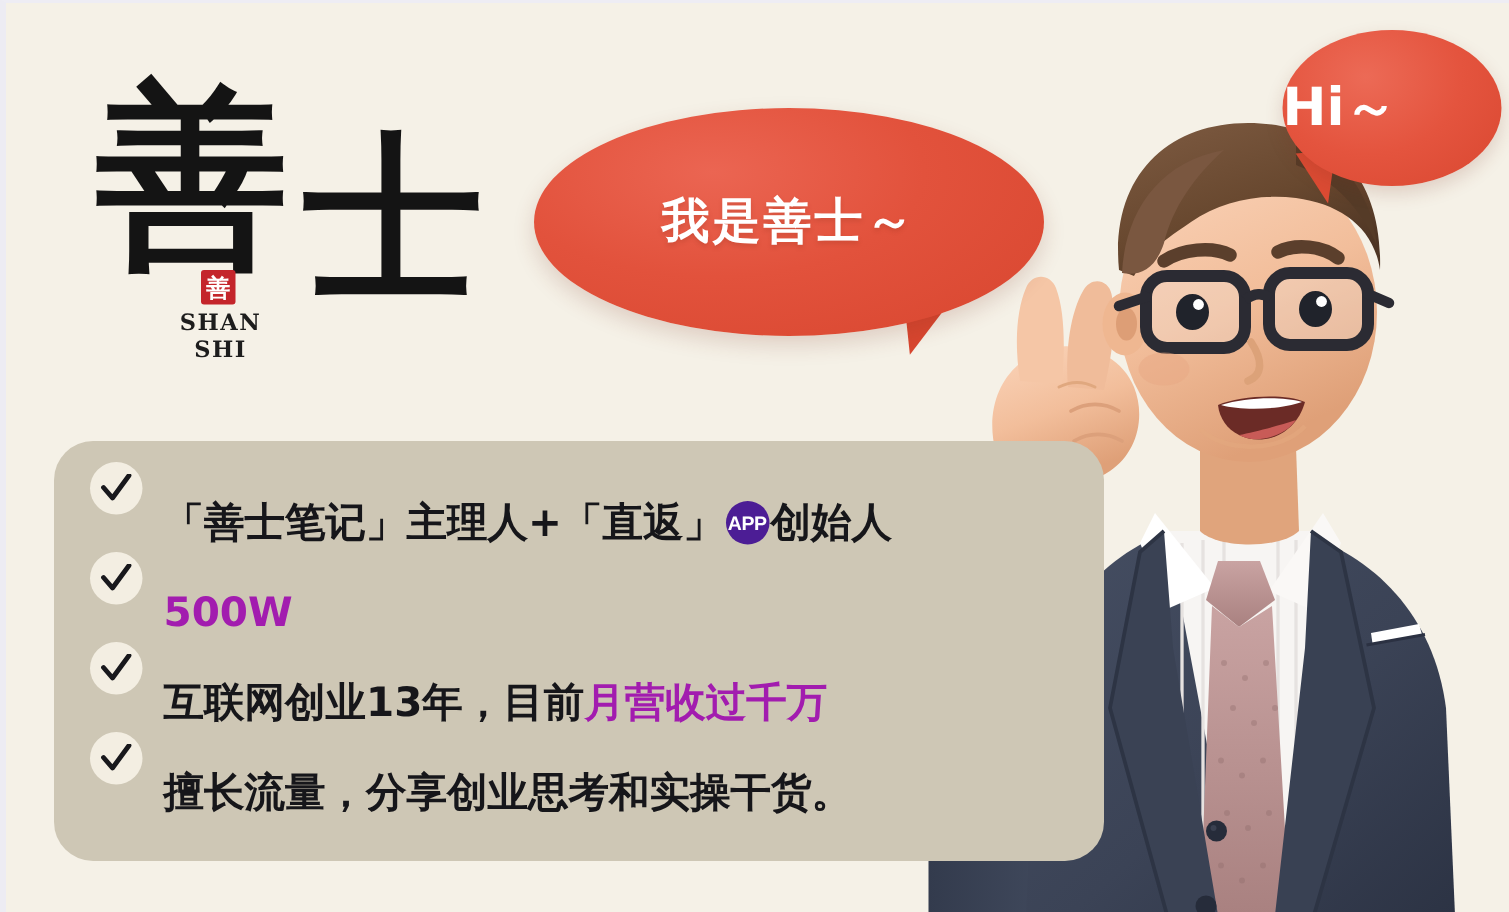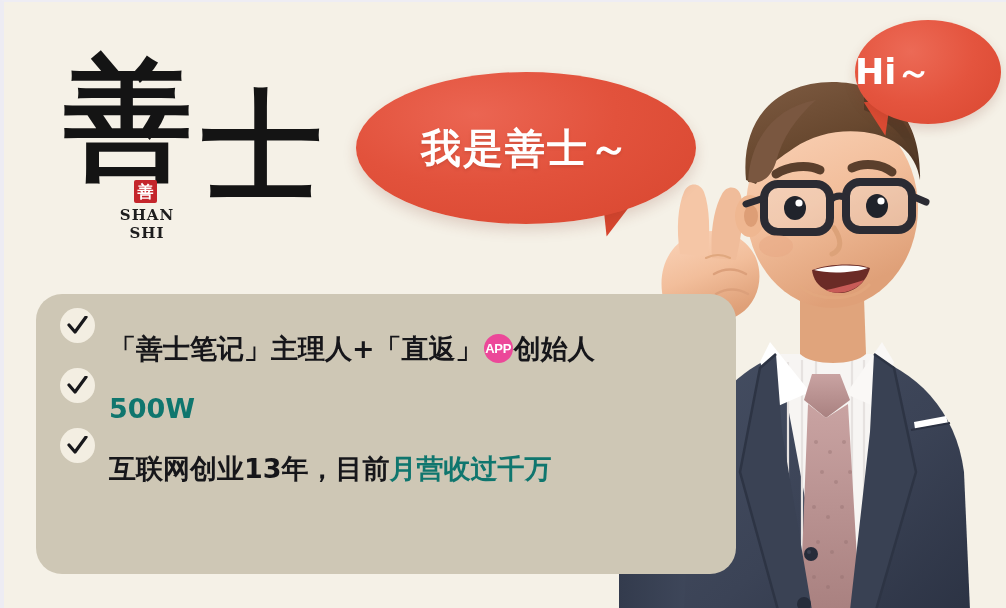--- a/index.html
+++ b/index.html
@@ -54,39 +54,39 @@
     flex:0 0 auto;width:35px;height:35px;border-radius:50%;
     background:#F3EEE2;position:relative;margin-right:14px;
   }
   .check svg{position:absolute;left:7px;top:8px;}
   .btext{
     font-family:"DejaVu Sans","Liberation Sans",sans-serif;
     font-size:27px;font-weight:700;color:#16161a;
     letter-spacing:0px;white-space:nowrap;line-height:1;
     display:flex;align-items:center;margin-top:46px;
   }
-  .hl{color:#0f766e;}
+  .hl{color:#a21caf;}
   .appbadge{
     display:inline-flex;align-items:center;justify-content:center;
-    width:29px;height:29px;border-radius:50%;background:#ec4899;
+    width:29px;height:29px;border-radius:50%;background:#4c1d95;
     color:#fff;font-size:13px;font-weight:700;
     font-family:"Liberation Sans",sans-serif;
     margin:0 1px;vertical-align:middle;letter-spacing:-0.3px;
   }
 
   
   #bubble-main{
     position:absolute;left:352px;top:70px;width:340px;height:152px;
     background:radial-gradient(ellipse at 35% 28%, #EB6552 0%, #E2523C 45%, #D8462F 100%);
     border-radius:50%/50%;
     box-shadow:0 6px 14px rgba(120,50,35,0.18);
   }
   #bubble-main-text{
     position:absolute;left:0;right:0;top:50%;transform:translateY(-50%);
-    text-align:center;color:#FFFFFF;font-size:40px;font-weight:700;
+    text-align:center;color:#FFFFFF;font-size:32px;font-weight:700;
     font-family:"DejaVu Sans","Liberation Sans",sans-serif;
     letter-spacing:2px;text-shadow:0 2px 3px rgba(150,50,30,0.25);
   }
   #bubble-main-tail{
     position:absolute;left:600px;top:185px;width:0;height:0;
     border-left:32px solid #D8462F;
     border-top:14px solid transparent;
     border-bottom:34px solid transparent;
     transform:rotate(-6deg);
   }
@@ -299,20 +299,30 @@
         <svg width="21" height="19" viewBox="0 0 21 19">
           <path d="M2,9 L8,16 L19,1" stroke="#18181C" stroke-width="3.2" fill="none" stroke-linecap="round" stroke-linejoin="round"></path>
         </svg>
       </span>
       <span class="btext">
         <span>互联网创业13年，目前</span>
           <span class="hl">月营收过千万</span>
       </span>
     </div>
 
+    <div class="bullet">
+      <span class="check">
+        <svg width="21" height="19" viewBox="0 0 21 19">
+          <path d="M2,9 L8,16 L19,1" stroke="#18181C" stroke-width="3.2" fill="none" stroke-linecap="round" stroke-linejoin="round"></path>
+        </svg>
+      </span>
+      <span class="btext">
+        <span>擅长流量，分享创业思考和实操干货。</span>
+      </span>
+    </div>
 
   </div>
 
   <div id="bubble-main-tail"></div>
   <div id="bubble-main">
     <div id="bubble-main-text">我是善士～</div>
   </div>
 
   <div id="bubble-hi-tail"></div>
   <div id="bubble-hi">

